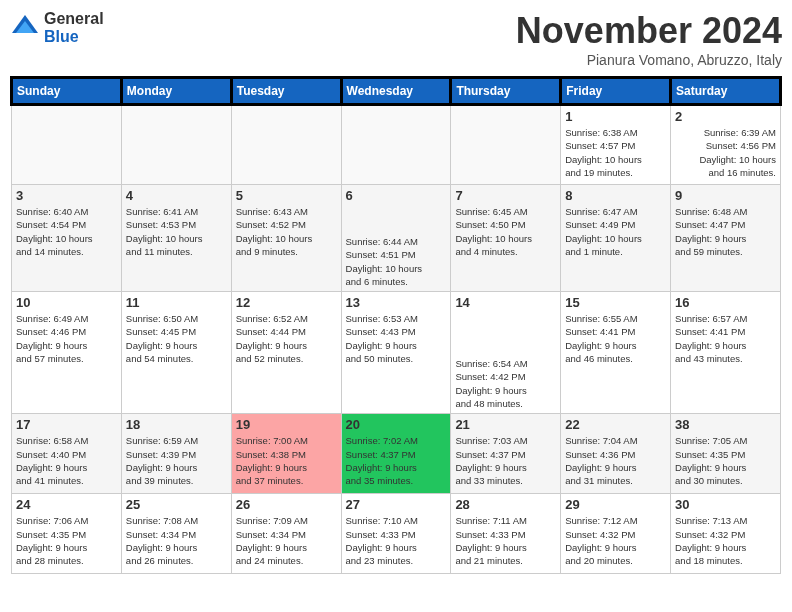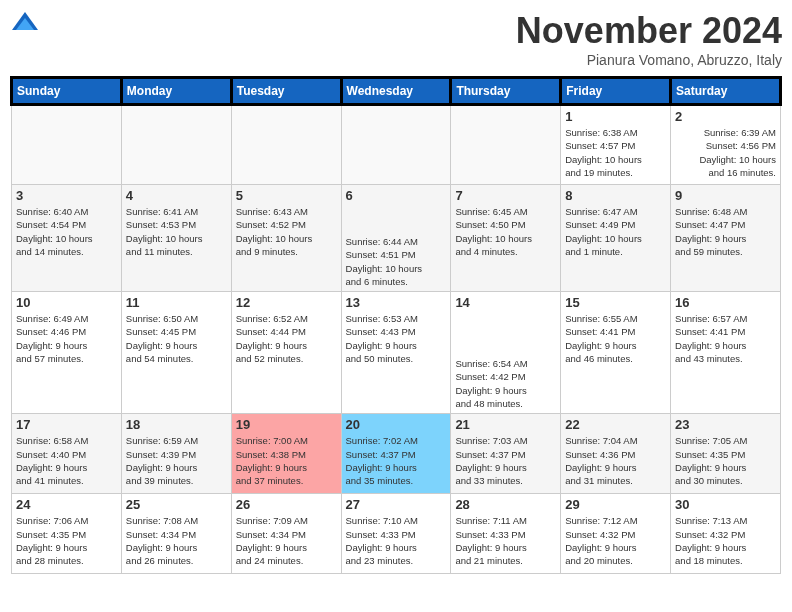--- a/index.html
+++ b/index.html
@@ -98,20 +98,24 @@
   </style>
 </head>
 <body>
 
 <div class="header">
   <div class="logo">
     <svg class="logo-icon" viewBox="0 0 30 30">
       <polygon points="15,2 28,20 2,20" fill="#1565c0"></polygon>
       <polygon points="15,8 24,20 6,20" fill="#42a5f5"></polygon>
     </svg>
+    <div class="logo-text">
+      <span class="logo-general">General</span>
+      <span class="logo-blue">Blue</span>
+    </div>
   </div>
   <div class="title-block">
     <div class="month-title">November 2024</div>
     <div class="location">Pianura Vomano, Abruzzo, Italy</div>
   </div>
 </div>
 
 <table>
   <thead>
     <tr>
@@ -263,21 +267,21 @@
 Daylight: 9 hours
 and 39 minutes.</div>
         </td>
         <td style="background: #fca5a5;">
           <span class="day-num">19</span>
           <div class="day-detail" style="white-space: pre-line;">Sunrise: 7:00 AM
 Sunset: 4:38 PM
 Daylight: 9 hours
 and 37 minutes.</div>
         </td>
-        <td style="background: #7dd3fc; margin-top: 43px;">
+        <td style="background: #22c55e; margin-top: 43px;">
           <span class="day-num">20</span>
           <div class="day-detail" style="white-space: pre-line;">Sunrise: 7:02 AM
 Sunset: 4:37 PM
 Daylight: 9 hours
 and 35 minutes.</div>
         </td>
         <td style="background: rgb(245, 245, 245);">
           <span class="day-num">21</span>
           <div class="day-detail" style="white-space: pre-line;">Sunrise: 7:03 AM
 Sunset: 4:37 PM
@@ -285,21 +289,21 @@
 and 33 minutes.</div>
         </td>
         <td style="background: rgb(245, 245, 245);">
           <span class="day-num">22</span>
           <div class="day-detail" style="white-space: pre-line;">Sunrise: 7:04 AM
 Sunset: 4:36 PM
 Daylight: 9 hours
 and 31 minutes.</div>
         </td>
         <td style="background: rgb(245, 245, 245);">
-          <span class="day-num">23</span>
+          <span class="day-num">38</span>
           <div class="day-detail" style="white-space: pre-line;">Sunrise: 7:05 AM
 Sunset: 4:35 PM
 Daylight: 9 hours
 and 30 minutes.</div>
         </td>
       </tr>
       <tr>
         <td>
           <span class="day-num">24</span>
           <div class="day-detail" style="white-space: pre-line;">Sunrise: 7:06 AM

